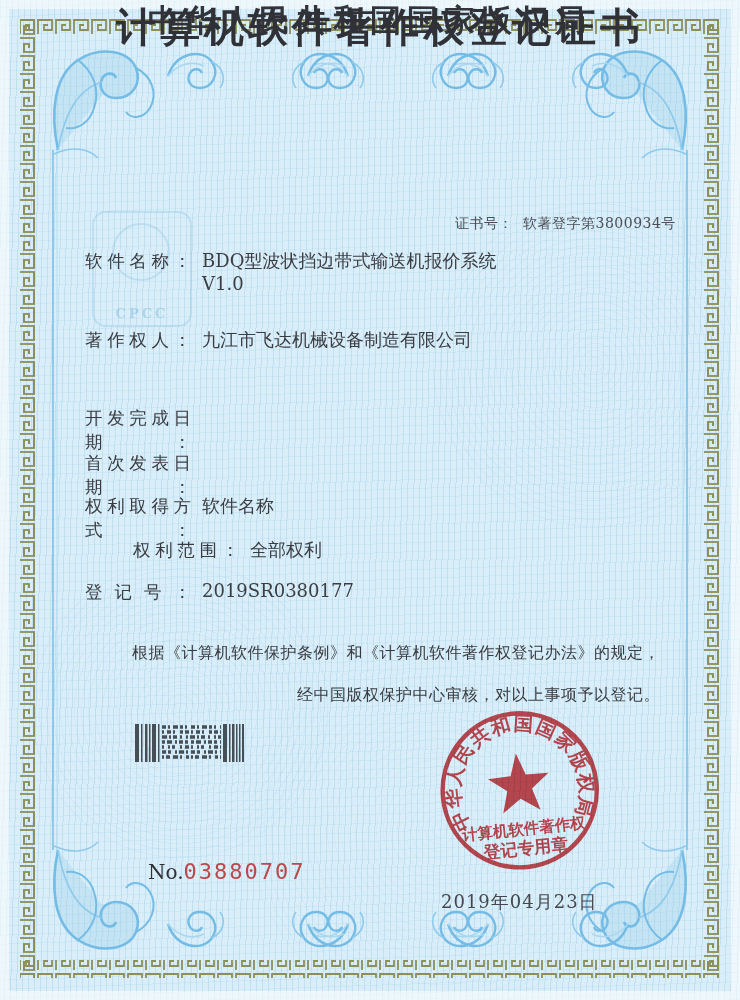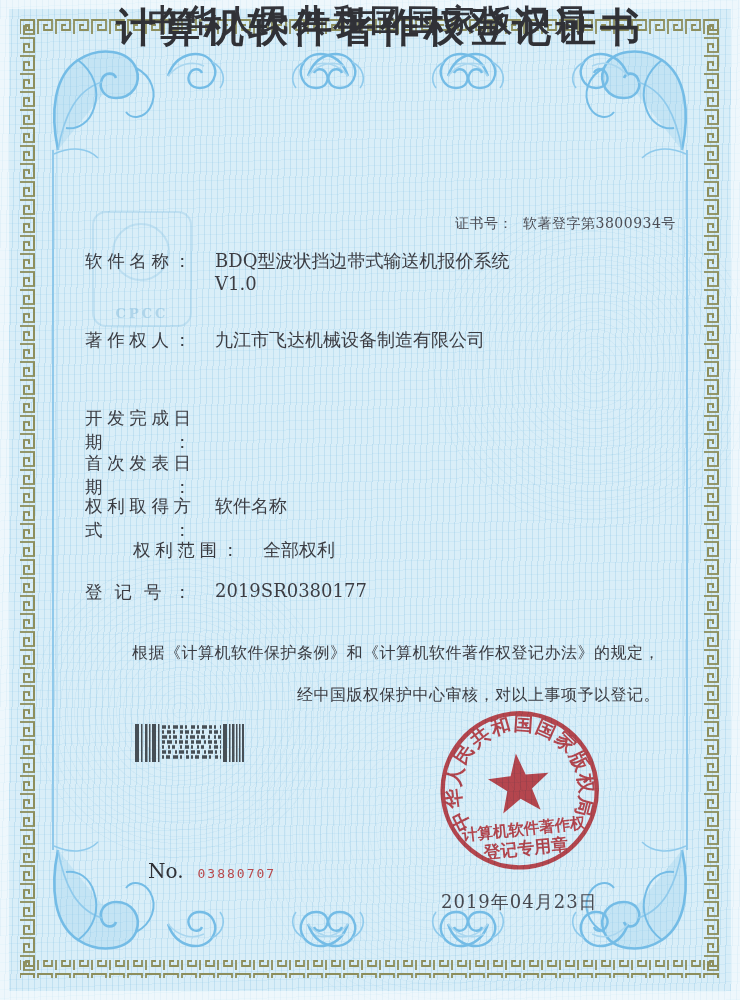--- a/index.html
+++ b/index.html
@@ -35,21 +35,21 @@
   }
   .title2 {
     left:0; right:0; top:163; text-align:center;
     font-size:40px; font-weight:bold; color:#303136; letter-spacing:4px;padding-left:20px;
   }
   .certno { left:455px; top:215px; font-size:14px; color:#4c4d55; letter-spacing:.5px; }
   .certno .v { margin-left:10px; }
 
   .frow { position:absolute; left:85px; color:#3a3b41; font-size:17.5px; }
   .frow .lab { display:inline-block; width:106px; text-align:justify; text-align-last:justify; vertical-align:top; }
-  .frow .val { position:absolute; left:130px; top:0; white-space:nowrap; font-size:18px; color:#3c3d43; }
+  .frow .val { position:absolute; left:117px; top:0; white-space:nowrap; font-size:18px; color:#3c3d43; }
   .frow .val .l2 { display:block; }
 
   .statement {
     left:84px; top:632px; width:576px;
     font-size:16px; line-height:42px; color:#3a3b41;
     text-indent:2em; letter-spacing:.5px;text-align:right;
   }
 
   .watermark { left:92px; top:211px; width:100px; height:116px; opacity:.5; }
   .watermark .wm-box { position:absolute; inset:0; border:2px solid rgba(135,192,224,.65); border-radius:14px; }
@@ -58,21 +58,21 @@
 
   .barcode { left:135px; top:724px; }
 
   .seal { left:423px; top:693px; width:200px; height:200px; transform:rotate(-6deg); mix-blend-mode:multiply; opacity:.92; }
 
   .seal-date { left:441px; top:859px; font-size:18px; color:#46474e; letter-spacing:1px;margin-top:31px; }
 
   .serial { left:148px; top:859px; font-size:20px; color:#2f3035; }
   .serial .num {
     font-family:"DejaVu Sans Mono","Liberation Mono",monospace;
-    font-size:13px; letter-spacing:2px; margin-left:14px;
+    font-size:22px; letter-spacing:2px; 
   }
 </style>
 </head>
 <body>
 
 <div class="page">
 
   <div class="texture"></div>
   <div class="rosette" style="left:430px;top:200px;width:330px;height:330px;"></div>
   <div class="rosette" style="left:30px;top:560px;width:300px;height:300px;"></div>

